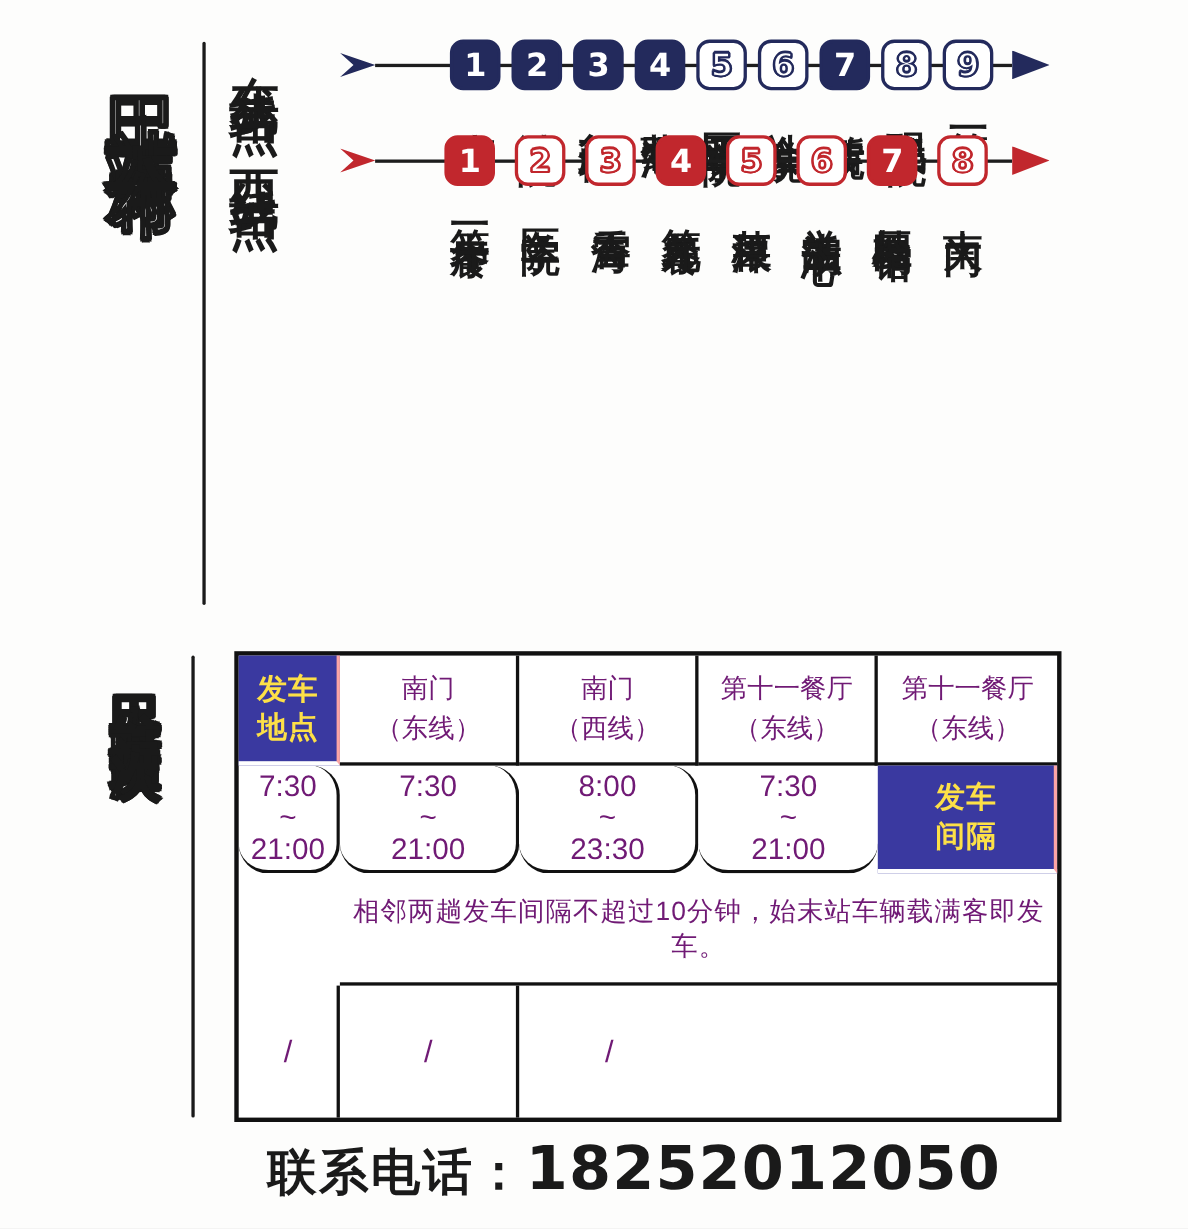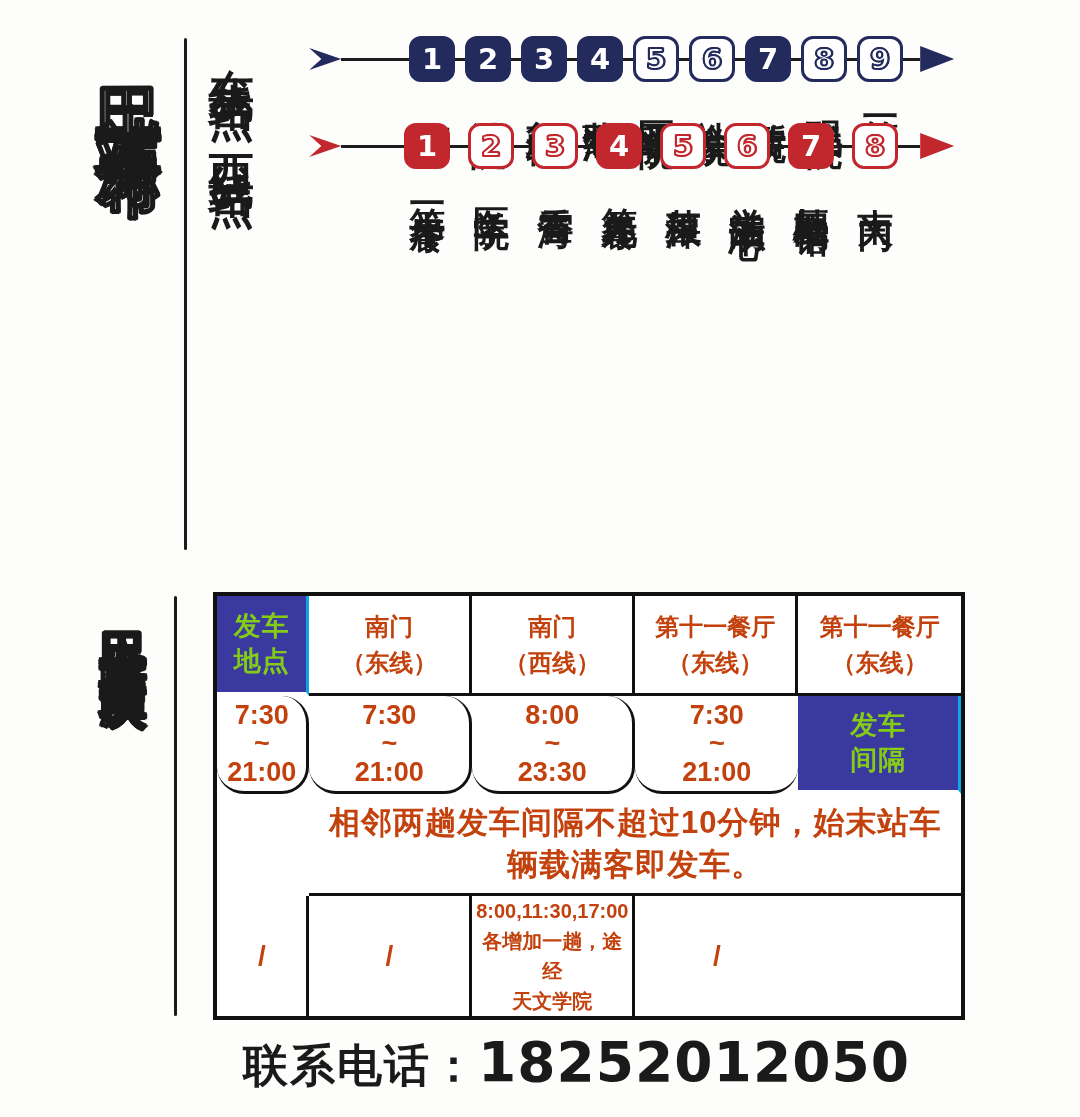--- a/index.html
+++ b/index.html
@@ -57,30 +57,30 @@
   .schedule-grid{
     display:grid;grid-template-columns:92px 163px 163px 163px 163px;
     grid-template-rows:100px 98px 102px 120px;
     border:4px solid #111;background:#fff;
   }
   .cell{
     box-sizing:border-box;display:flex;align-items:center;justify-content:center;
     text-align:center;white-space:pre-line;padding:2px 4px;
   }
   .th{
-    background:var(--tbl);color:#84cc16;font-weight:bold;font-size:27px;line-height:1.3;
-    border-right:3px solid #0ea5e9;border-bottom:4px solid #fff;letter-spacing:1px;
+    background:var(--tbl);color:#fde047;font-weight:bold;font-size:27px;line-height:1.3;
+    border-right:3px solid #fca5a5;border-bottom:4px solid #fff;letter-spacing:1px;
   }
   .th.no-bottom{border-bottom:none;}
-  .td{font-weight:bold;color:#c2410c;border-right:3px solid #111;border-bottom:3px solid #111;}
+  .td{font-weight:normal;color:#701a75;border-right:3px solid #111;border-bottom:3px solid #111;}
   .td.no-right{border-right:none;}
   .td.no-bottom{border-bottom:none;}
   .td.loc{font-size:24px;line-height:1.5;}
   .td.time{font-size:27px;line-height:1.05;border-radius:27px;}
-  .td.note{grid-column:2/6;font-size:31px;letter-spacing:1px;}
+  .td.note{grid-column:2/6;font-size:24px;letter-spacing:1px;}
   .td.slash{font-size:28px;}
   .td.shuttle-detail{font-size:20px;line-height:1.5;}
 
   .footer{position:absolute;left:243px;top:1030px;display:flex;align-items:baseline;}
   .footer-label{font-size:45px;font-weight:bold;letter-spacing:2px;}
   .footer-phone{font-size:55px;font-weight:bold;letter-spacing:1px;font-family:"DejaVu Sans",sans-serif;text-align:right;}
 </style>
 </head>
 <body>
 
@@ -212,23 +212,20 @@
 ~
 23:30</div>
         <div class="cell td time no-right">7:30
 ~
 21:00</div>
         <div class="cell th">发车
 间隔</div>
         <div class="cell td note no-right">相邻两趟发车间隔不超过10分钟，始末站车辆载满客即发车。</div>
         <div class="cell td slash no-bottom">/</div>
         <div class="cell td slash no-bottom">/</div>
-        <div class="cell td shuttle-detail no-bottom">8:00,11:30,17:00
-各增加一趟，途经
-天文学院</div>
         <div class="cell td slash no-bottom no-right">/</div>
       </div>
   </div>
 
   <div class="footer">
     <span class="footer-label">联系电话：</span>
     <span class="footer-phone">18252012050</span>
   </div>
 
 </div>

